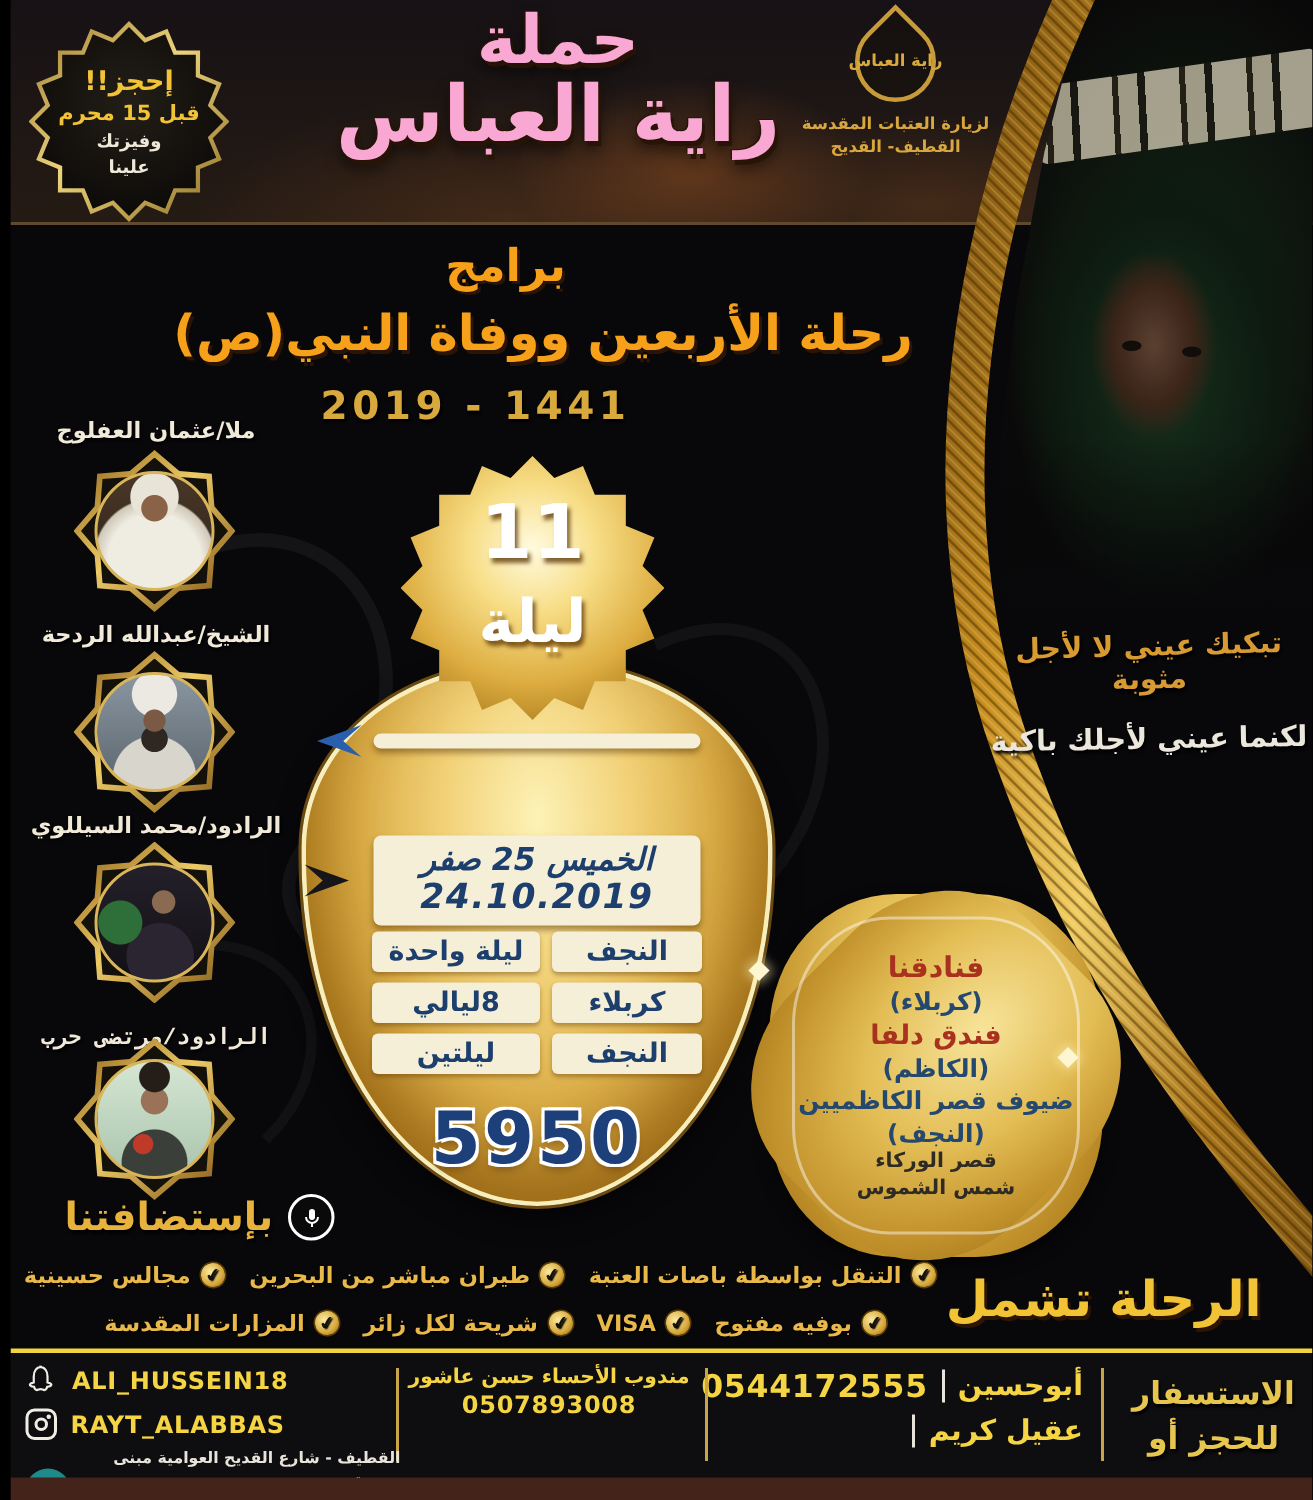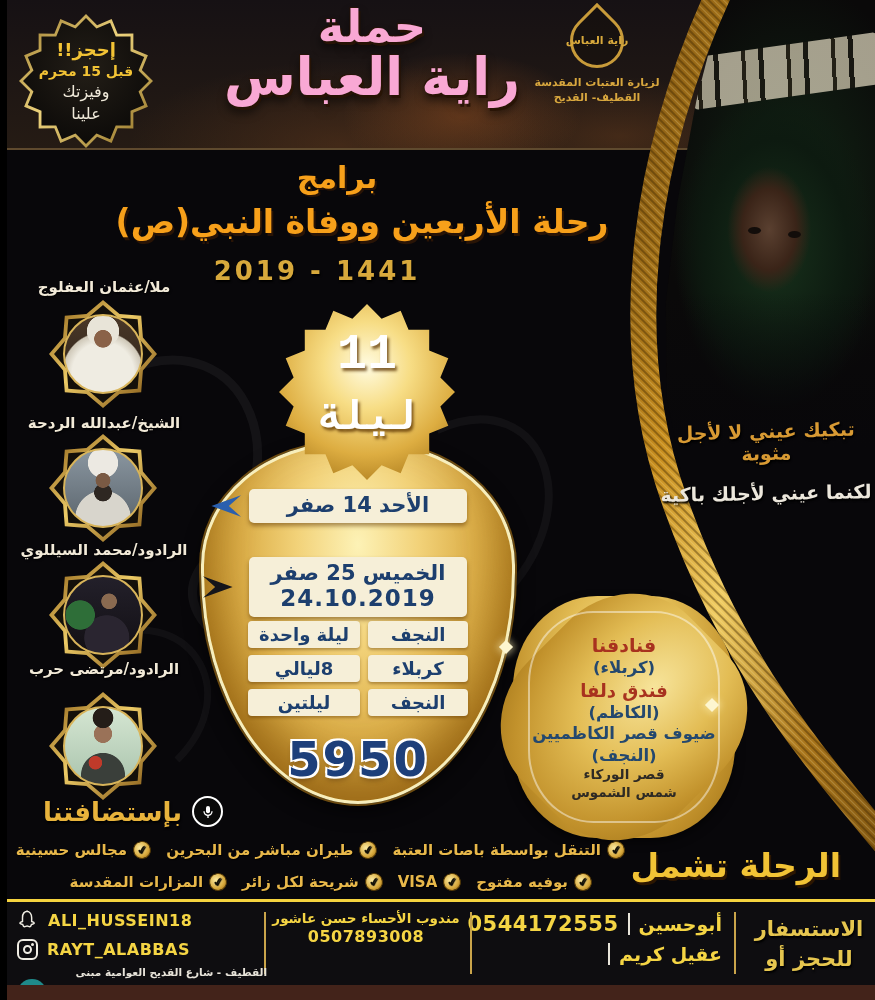--- a/index.html
+++ b/index.html
@@ -18,21 +18,21 @@
 
   .star16{clip-path:polygon(100% 50%,91.68% 58.29%,96.19% 69.13%,85.34% 73.61%,85.36% 85.36%,73.61% 85.34%,69.13% 96.19%,58.29% 91.68%,50% 100%,41.71% 91.68%,30.87% 96.19%,26.39% 85.34%,14.64% 85.36%,14.66% 73.61%,3.81% 69.13%,8.32% 58.29%,0% 50%,8.32% 41.71%,3.81% 30.87%,14.66% 26.39%,14.64% 14.64%,26.39% 14.66%,30.87% 3.81%,41.71% 8.32%,50% 0%,58.29% 8.32%,69.13% 3.81%,73.61% 14.66%,85.36% 14.64%,85.34% 26.39%,96.19% 30.87%,91.68% 41.71%);}
   .star8{clip-path:polygon(100% 50%,86.96% 65.31%,85.36% 85.36%,65.31% 86.96%,50% 100%,34.69% 86.96%,14.64% 85.36%,13.04% 65.31%,0% 50%,13.04% 34.69%,14.64% 14.64%,34.69% 13.04%,50% 0%,65.31% 13.04%,85.36% 14.64%,86.96% 34.69%);}
 
   .promo-badge{position:absolute;left:12px;top:14px;width:134px;height:134px;z-index:2;
     background:linear-gradient(135deg,#9a7a2e,#ecd27c 45%,#8a6a20);}
   .promo-inner{position:absolute;inset:4px;background:radial-gradient(circle at 50% 40%,#231e17,#0d0b09 75%);
     display:flex;flex-direction:column;align-items:center;justify-content:center;gap:3px;text-align:center;}
   .promo-l1{color:#f2c335;font-size:18px;font-weight:bold;}
   .promo-l2{color:#f2c335;font-size:14px;font-weight:bold;}
-  .promo-l3,.promo-l4{color:#efe9d9;font-size:16px;font-weight:normal;}
+  .promo-l3,.promo-l4{color:#efe9d9;font-size:12px;font-weight:bold;}
 
   .main-title{position:absolute;left:150px;top:0;width:430px;text-align:center;z-index:1;color:#f9a8d4;}
   .title-l1{font-size:45px;font-weight:bold;letter-spacing:3px;
     text-shadow:2px 3px 0 rgba(40,20,5,.95),-1px -1px 0 rgba(40,20,5,.9),0 6px 10px rgba(0,0,0,.6);}
   .title-l2{font-size:52px;font-weight:bold;margin-top:-6px;letter-spacing:2px;
     text-shadow:2px 3px 0 rgba(40,20,5,.95),-1px -1px 0 rgba(40,20,5,.9),0 6px 10px rgba(0,0,0,.6);}
 
   .logo{position:absolute;left:518px;top:12px;width:144px;text-align:center;z-index:2;}
   .logo-drop{width:54px;height:54px;margin:2px auto 0;border:3px solid #c89b3a;border-radius:0 50% 50% 50%;
     transform:rotate(45deg);display:flex;align-items:center;justify-content:center;background:rgba(20,14,6,.35);}
@@ -78,35 +78,35 @@
       radial-gradient(circle at 50% 88%,#3a3f3a 0 28%,rgba(0,0,0,0) 29%),
       linear-gradient(180deg,#d5e6d2,#aac4ad);}
 
   .hosting{position:absolute;left:26px;top:796px;width:200px;z-index:2;
     display:flex;align-items:center;justify-content:center;gap:10px;direction:ltr;}
   .hosting-text{color:#e8b33c;font-size:26px;font-weight:bold;text-shadow:1px 2px 2px #000;}
   .mic-circle{width:31px;height:31px;border:2px solid #fff;border-radius:50%;flex:none;
     display:flex;align-items:center;justify-content:center;background:#0a0a0a;}
 
   
-  .nights-star{position:absolute;left:272px;top:304px;width:176px;height:176px;z-index:3;
-    background:radial-gradient(circle at 50% 35%,#fffbe0 0%,#f7dd85 30%,#ddad41 62%,#aa7a1c 88%,#8a5c10 100%);font-family:Liberation Mono, monospace;}
+  .nights-star{position:absolute;left:260px;top:304px;width:176px;height:176px;z-index:3;
+    background:radial-gradient(circle at 50% 35%,#fffbe0 0%,#f7dd85 30%,#ddad41 62%,#aa7a1c 88%,#8a5c10 100%);}
   .nights-num{position:absolute;width:100%;top:22px;text-align:center;font-size:50px;font-weight:bold;color:#fff;
     text-shadow:2px 3px 3px rgba(90,50,0,.75);}
   .nights-unit{position:absolute;width:100%;top:88px;text-align:center;font-size:40px;font-weight:bold;color:#fff;
     text-shadow:2px 3px 3px rgba(90,50,0,.75);}
 
   .gem{position:absolute;left:194px;top:442px;width:314px;height:362px;z-index:2;
     background:radial-gradient(ellipse at 50% 28%,#fdf2b6 0%,#f2d279 28%,#ddb04a 52%,#bb8a24 76%,#94650f 100%);
     border-radius:46% 46% 50% 50% / 34% 34% 64% 64%;
     border:3px solid #f7eebc;
     box-shadow:0 0 0 2px #6b4a10, inset 0 -30px 50px rgba(110,60,0,.45), 0 8px 18px rgba(0,0,0,.6);}
   .date-box{position:absolute;left:50%;transform:translateX(-50%);width:218px;background:#f6efd8;border-radius:5px;
     text-align:center;padding:4px 4px 6px;box-shadow:0 3px 4px rgba(90,50,0,.5);}
-  .date-dep{top:44px;} .date-ret{top:112px;}
+  .date-dep{top:44px;} .date-ret{top:112px;font-style:italic;}
   .date-l1{color:#1d3f6e;font-size:21px;font-weight:bold;}
   .date-l2{color:#1d3f6e;font-size:23px;font-weight:bold;letter-spacing:1px;direction:ltr;}
   .arrow{position:absolute;width:38px;height:28px;top:50%;transform:translateY(-50%);}
   .dep-arrow{left:-46px;background:#2a5fae;clip-path:polygon(100% 12%,22% 50%,100% 88%,68% 50%);}
   .ret-arrow{left:-46px;background:#15151a;clip-path:polygon(0 12%,78% 50%,0 88%,32% 50%);}
   .itin{position:absolute;top:176px;left:50%;transform:translateX(-50%);display:flex;flex-direction:column;gap:7px;direction:rtl;}
   .itin-row{display:flex;gap:8px;}
   .itin-cell{background:#f6efd8;border-radius:4px;color:#1d3f6e;font-weight:bold;font-size:18px;
     text-align:center;padding:3px 0;box-shadow:0 2px 3px rgba(90,50,0,.4);}
   .cell-place{width:100px;} .cell-dur{width:112px;}
@@ -244,21 +244,21 @@
     <div class="sp-photo ph2"></div>
   </div>
 
   <div class="sp-label" style="top:541px;">الرادود/محمد السيللوي</div>
   <div class="sp-frame" style="top:561px;">
     <div class="frame-gold star8"></div>
     <div class="frame-dark star8"></div>
     <div class="sp-photo ph3"></div>
   </div>
 
-  <div class="sp-label" style="top:660px;">الرادود/مرتضى حرب</div>
+  <div class="sp-label" style="top:682px;font-family:Liberation Mono, monospace;">الرادود/مرتضى حرب</div>
   <div class="sp-frame" style="top:692px;">
     <div class="frame-gold star8"></div>
     <div class="frame-dark star8"></div>
     <div class="sp-photo ph4"></div>
   </div>
 
   <div class="hosting">
     <span class="hosting-text">بإستضافتنا</span>
     <span class="mic-circle">
       <svg viewBox="0 0 24 24" width="16" height="16">
@@ -271,21 +271,20 @@
 
   <div class="nights-star star16">
     <div class="nights-num">11</div>
     <div class="nights-unit">ليلة</div>
   </div>
 
   <div class="gem">
 
     <div class="date-box date-dep">
       <div class="arrow dep-arrow"></div>
-      <div class="date-l1">الأحد 14 صفر</div>
     </div>
 
     <div class="date-box date-ret">
       <div class="arrow ret-arrow"></div>
       <div class="date-l1">الخميس 25 صفر</div>
       <div class="date-l2">24.10.2019</div>
     </div>
 
     <div class="itin">
       <div class="itin-row">

